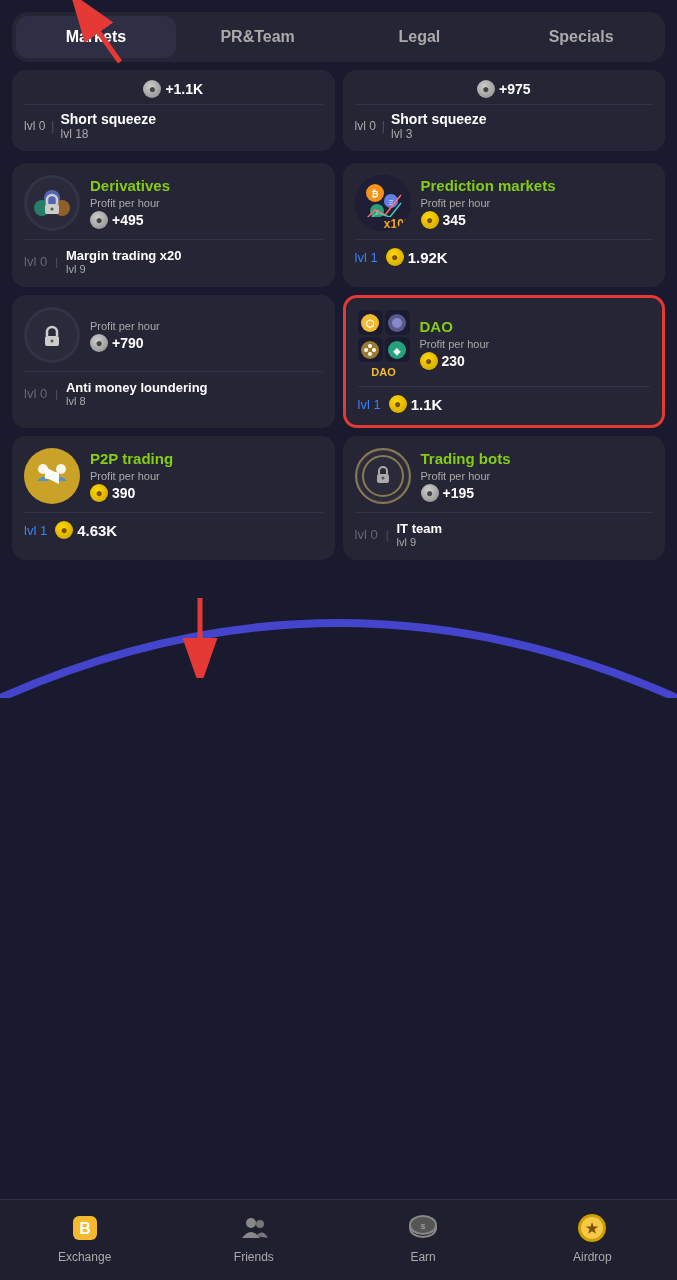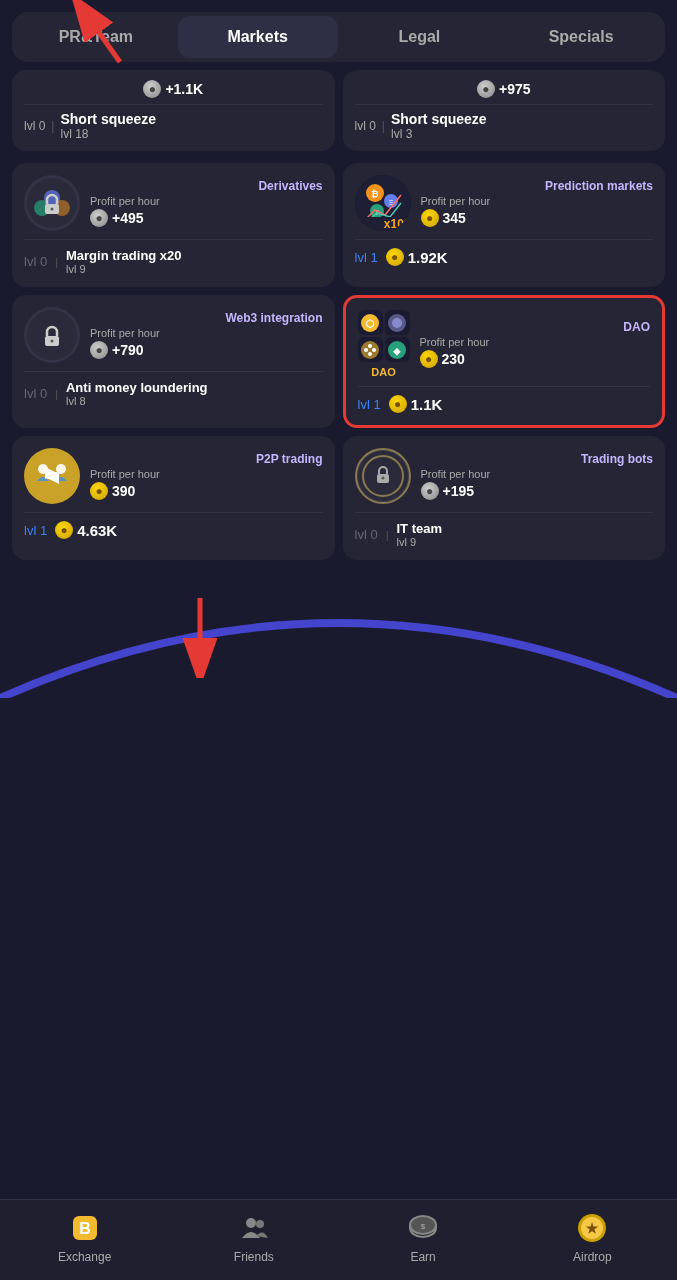--- a/index.html
+++ b/index.html
@@ -79,25 +79,24 @@
     }
     .card-icon.trading-bots {
       background: #3a3a4a;
       border: 2px solid #8a7a50;
     }
 
     .card-info {
       flex: 1;
     }
     .card-title {
-      font-size: 12px;
+      font-size: 15px;
       font-weight: 700;
-      color: #c4b5fd;
+      color: #84cc16;
       line-height: 1.2;
-      text-align: right;
     }
     .card-subtitle {
       font-size: 11px;
       color: #aaaaaa;
       margin-top: 2px;
     }
     .profit-row {
       display: flex;
       align-items: center;
       gap: 4px;
@@ -266,22 +265,22 @@
       justify-content: center;
       font-size: 13px;
     }
   </style>
 </head>
 <body>
 
 <div class="content-wrapper">
 
   <div class="tab-bar">
+    <div class="tab-item active">Markets</div>
     <div class="tab-item">PR&amp;Team</div>
-    <div class="tab-item active">Markets</div>
     <div class="tab-item">Legal</div>
     <div class="tab-item">Specials</div>
   </div>
 
   <div style="position:relative; height:0; overflow:visible;">
     <svg style="position:absolute; left:50px; top:-90px; z-index:50;" width="100" height="100" viewBox="0 0 100 100">
       <defs>
         <marker id="arrowhead1" markerWidth="10" markerHeight="7" refX="10" refY="3.5" orient="auto">
           <polygon points="0 0, 10 3.5, 0 7" fill="#e53935"></polygon>
         </marker>
@@ -407,21 +406,20 @@
       <div class="card-header">
         <div class="card-icon">
           <svg width="50" height="50" viewBox="0 0 50 50">
             <circle cx="25" cy="25" r="25" fill="#2a2a3a"></circle>
             <rect x="18" y="26" width="14" height="10" rx="2" fill="#cccccc"></rect>
             <path d="M20 26 v-4 a5 5 0 0 1 10 0 v4" stroke="#cccccc" stroke-width="2.5" fill="none"></path>
             <circle cx="25" cy="31" r="1.5" fill="#555"></circle>
           </svg>
         </div>
         <div class="card-info">
-          <div class="card-title">Web3 integration</div>
           <div class="card-subtitle">Profit per hour</div>
           <div class="profit-row">
             <div class="coin-icon coin-silver">●</div>
             <span>+790</span>
           </div>
         </div>
       </div>
       <hr class="card-divider">
       <div class="card-footer">
         <span class="level-text dim">lvl 0</span>

